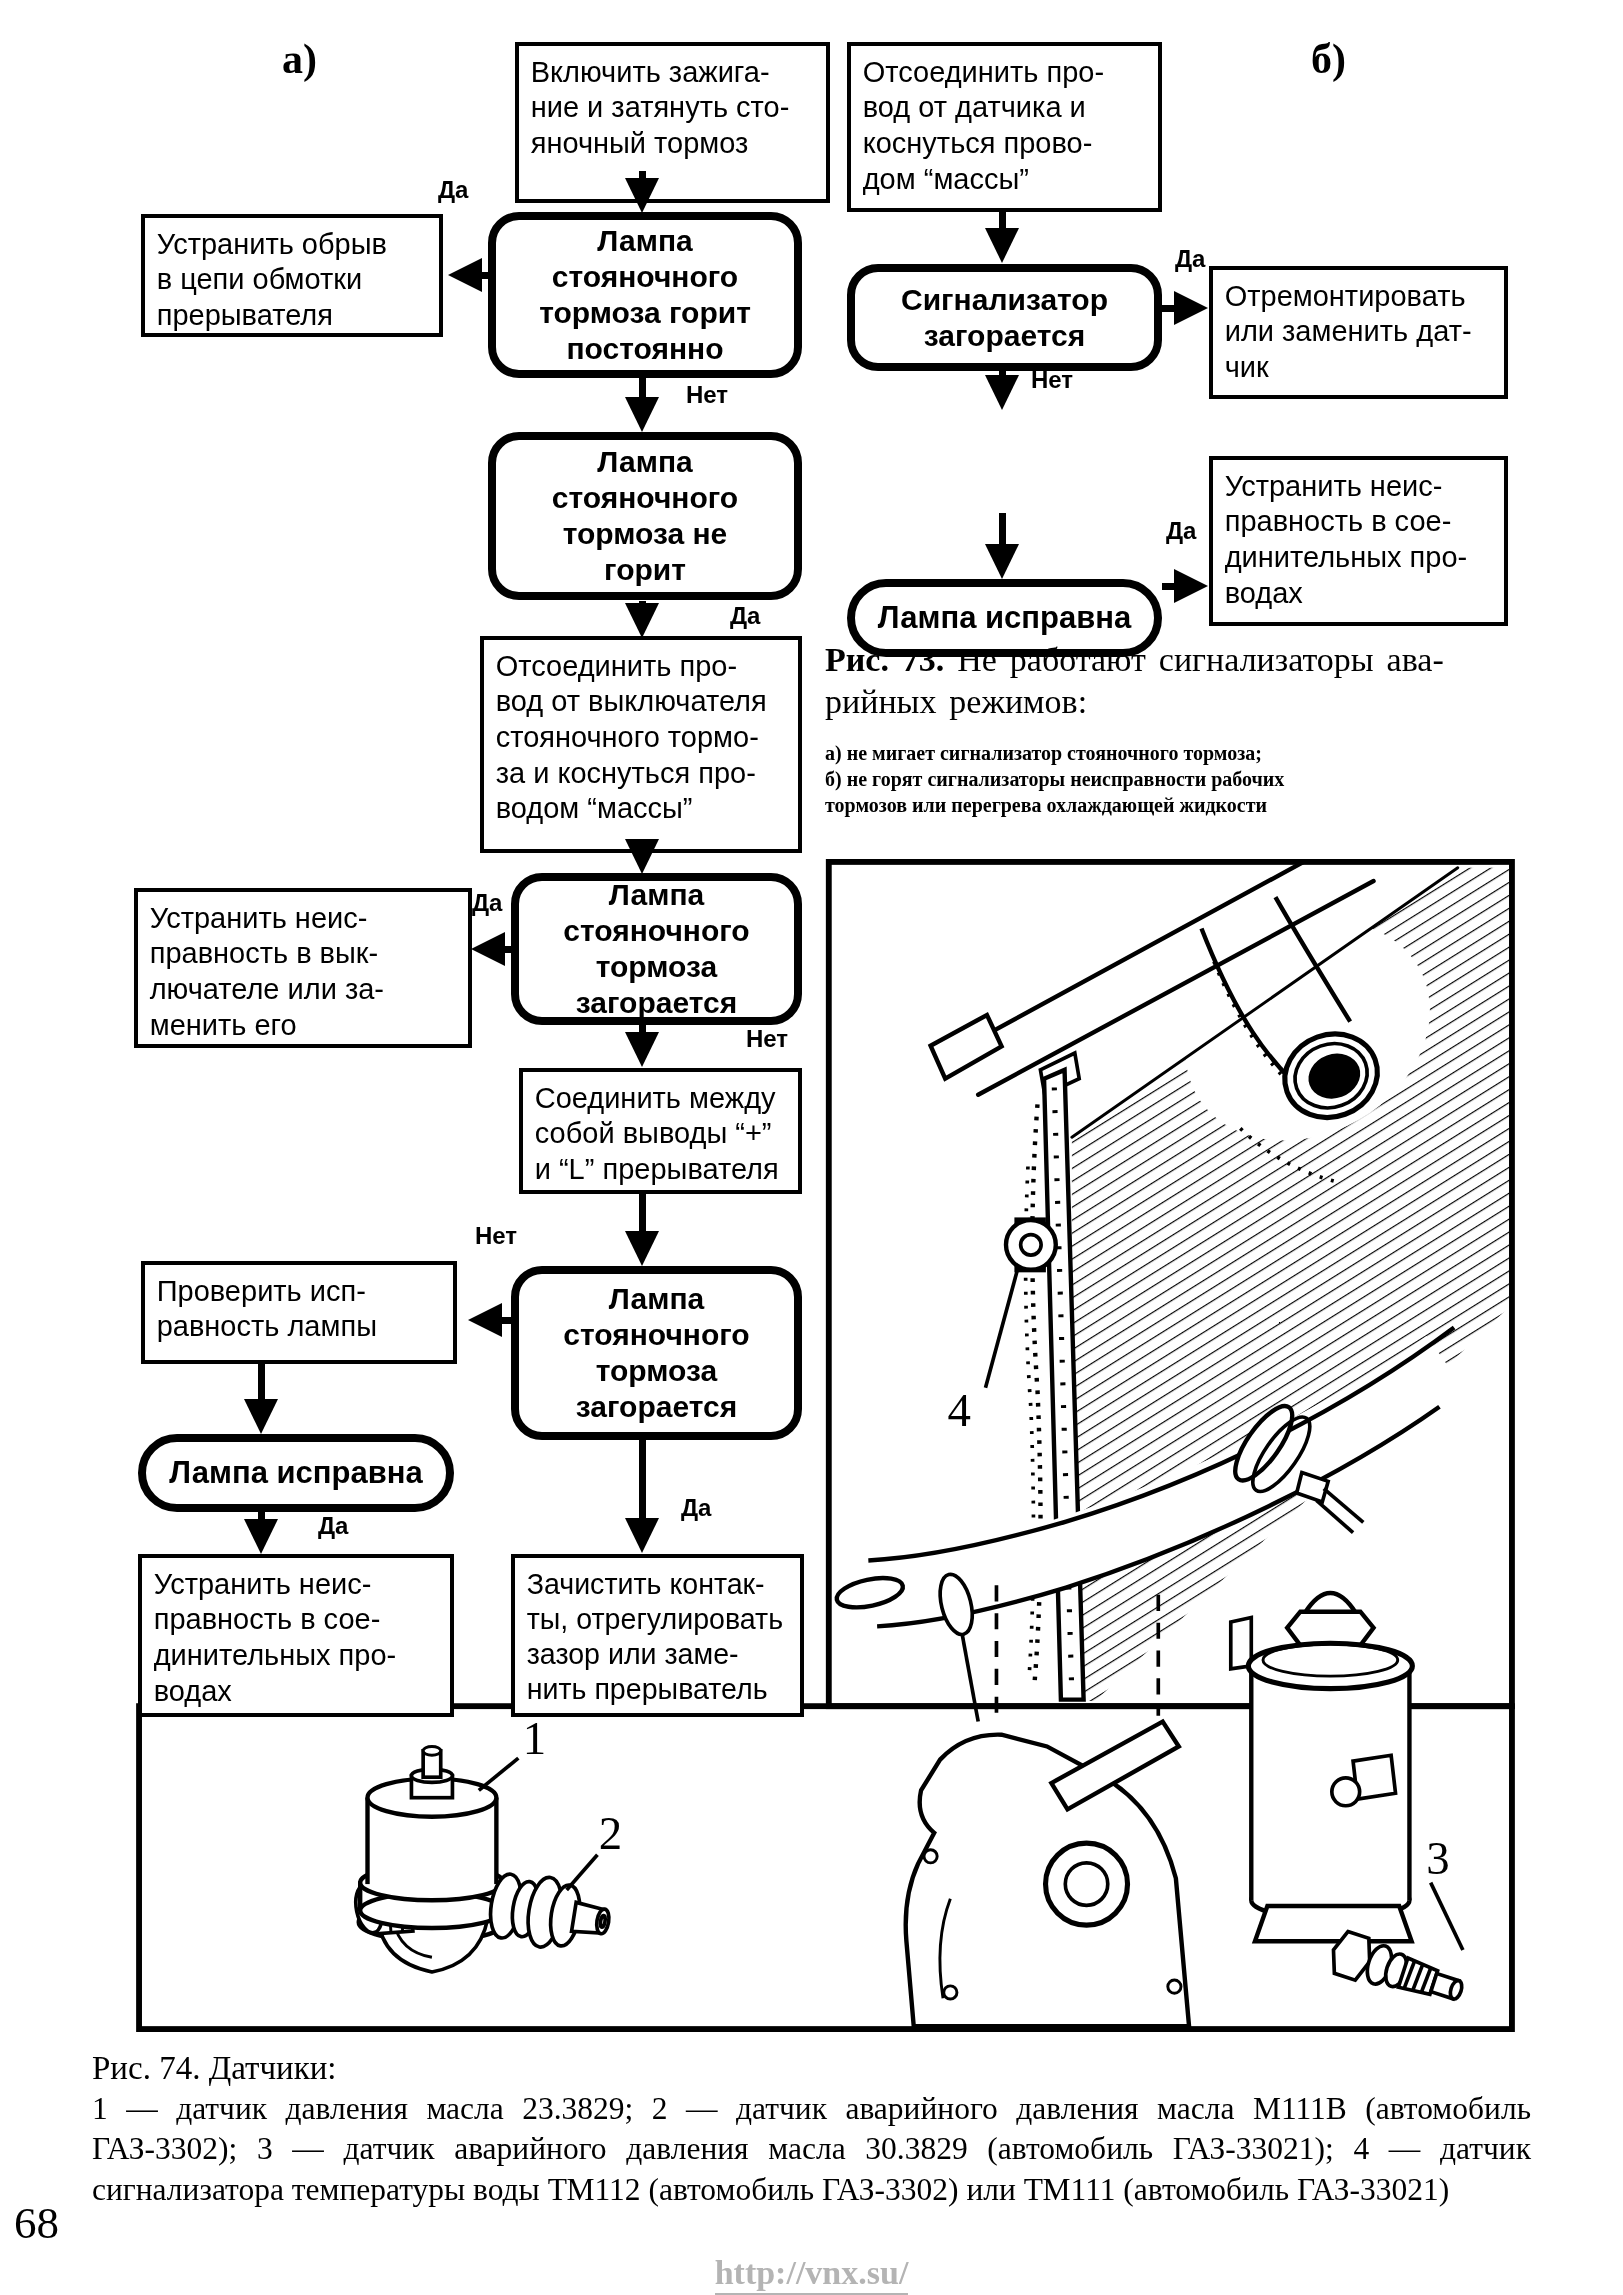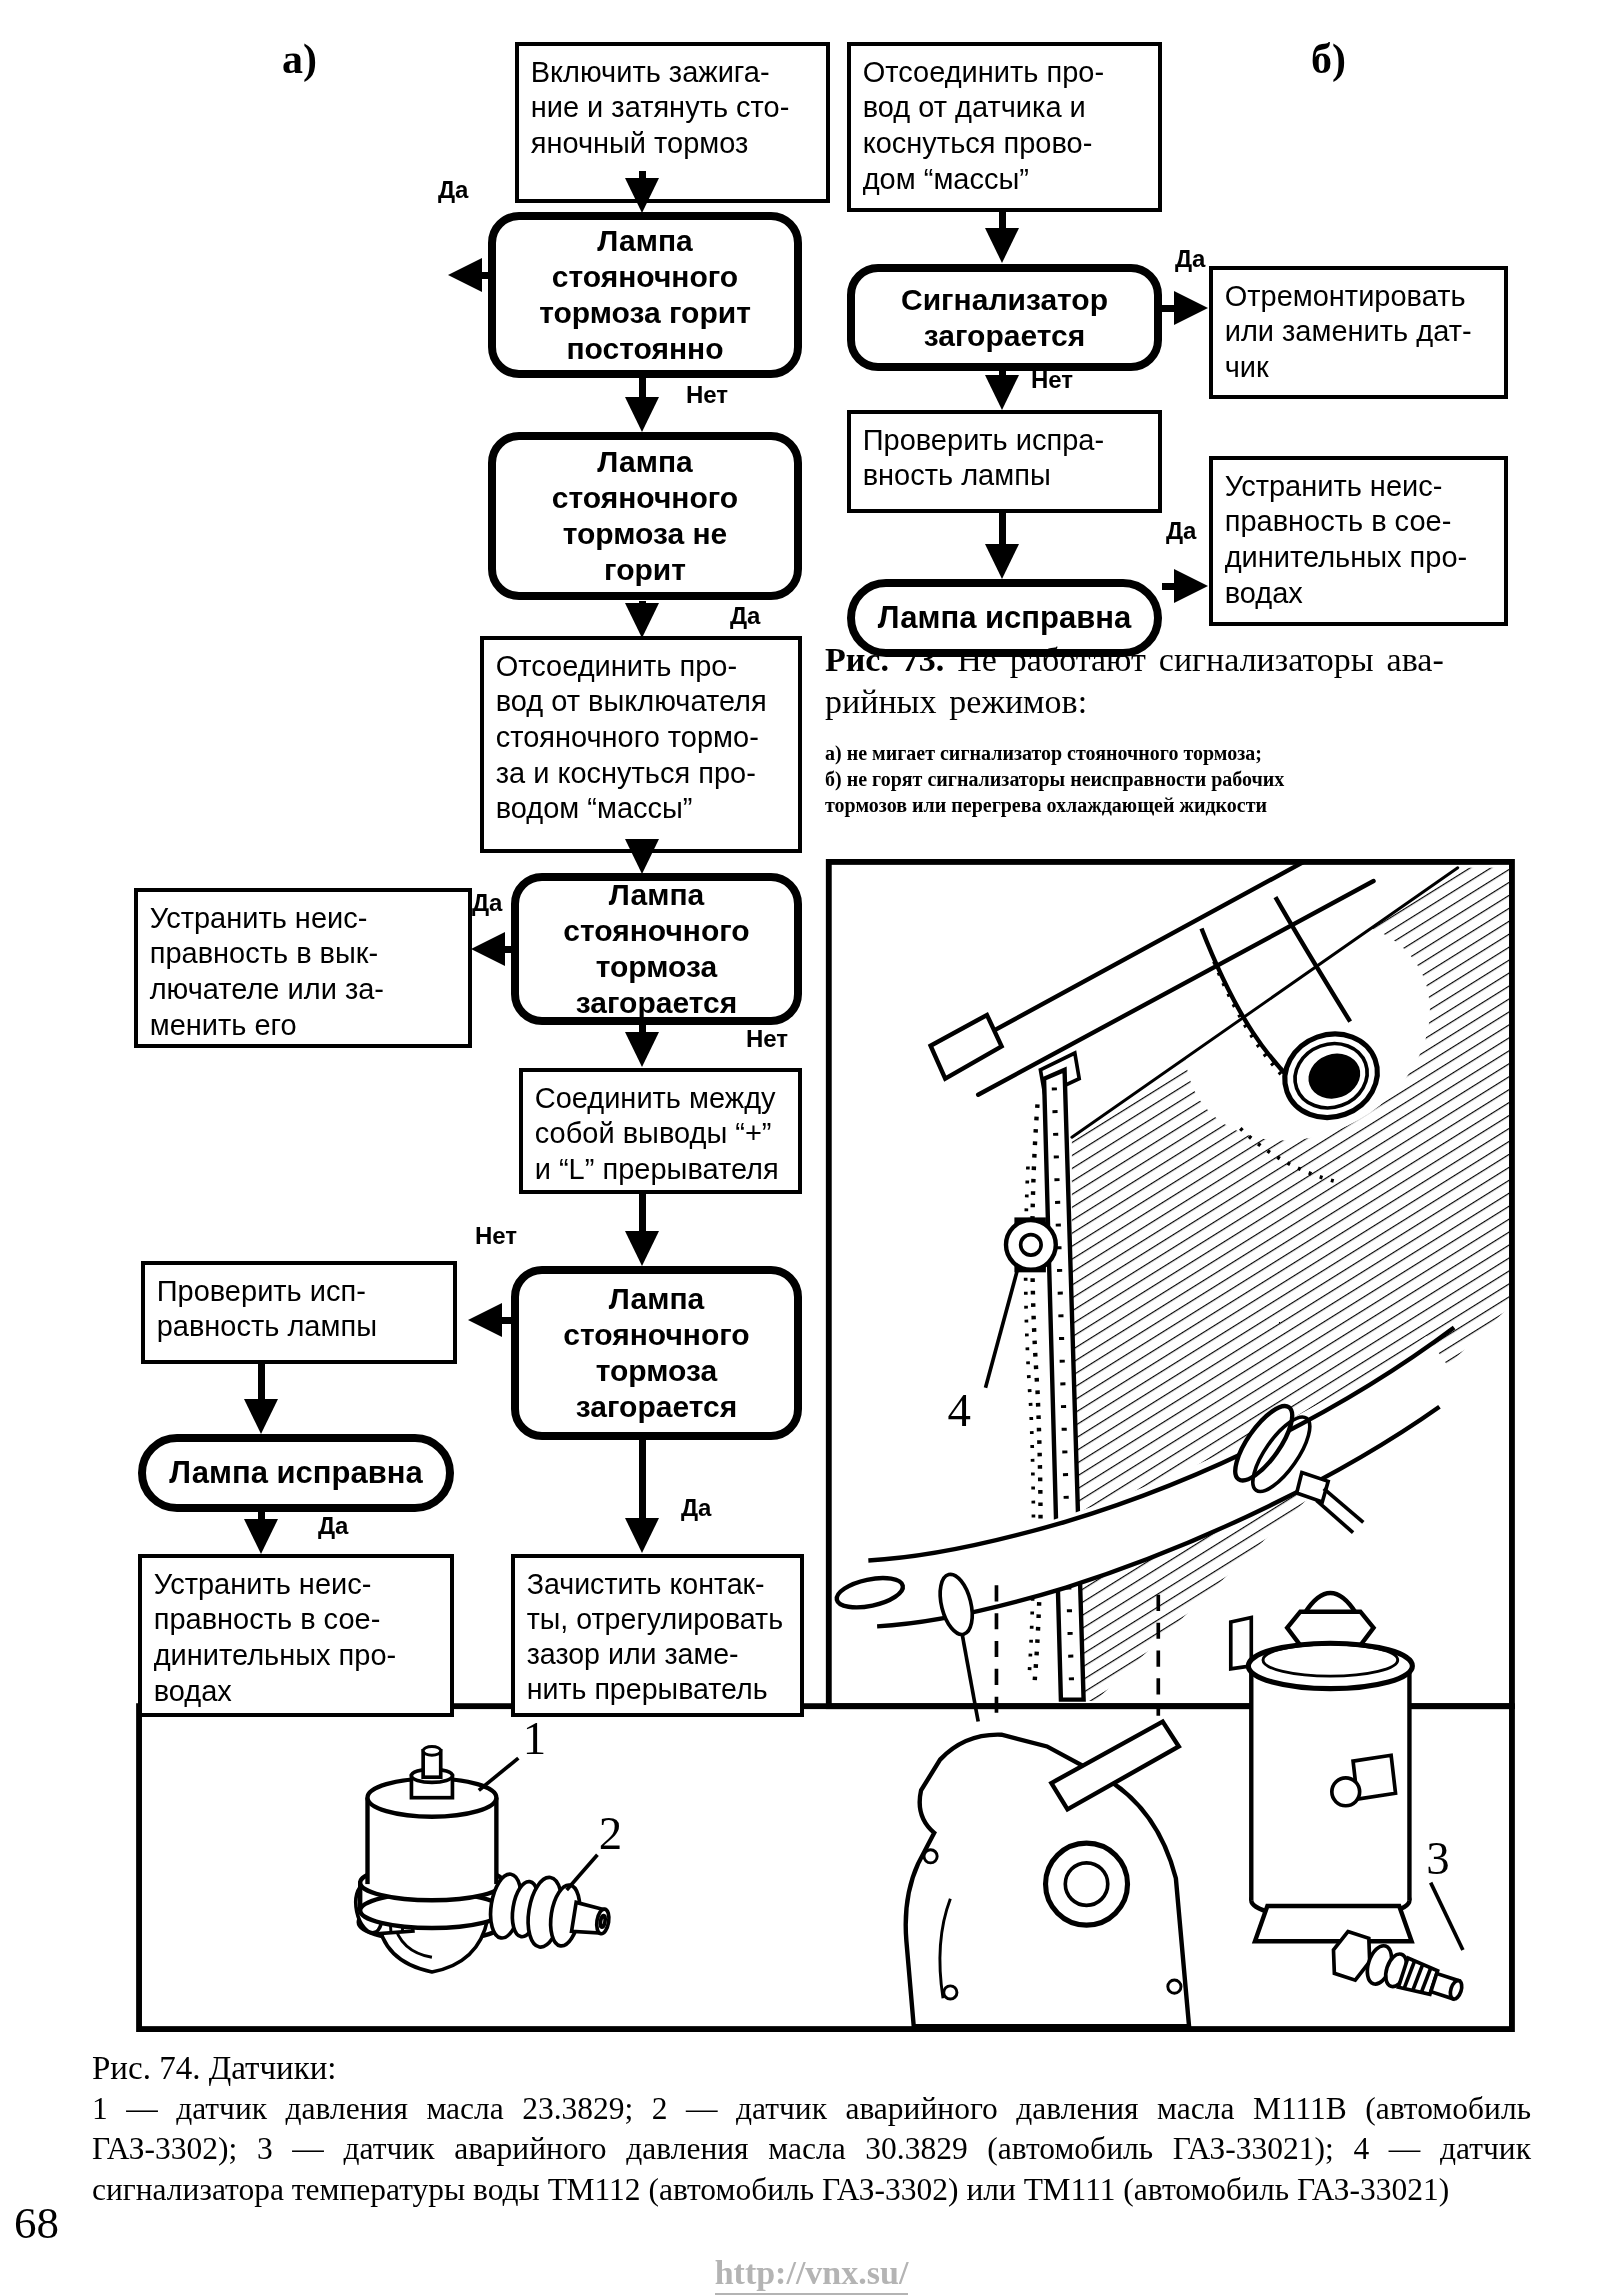--- a/index.html
+++ b/index.html
@@ -191,20 +191,23 @@
   </svg>
 
   <div class="fclabel" style="left:282px;top:35px">а)</div>
 
   <div class="node proc" style="left:515px;top:42px;width:315px;height:161px">Включить зажига-
 ние и затянуть сто-
 яночный тормоз</div>
   <div class="av" style="left:639px;top:171px;height:7.3px"></div>
   <div class="yn" style="left:438px;top:176px">Да</div>
 
+  <div class="node proc" style="left:141px;top:214px;width:302px;height:123px">Устранить обрыв
+в цепи обмотки
+прерывателя</div>
   <div class="ah left" style="left:482px;top:272px;width:7.3px"></div>
   <div class="node dec" style="left:488px;top:212px;width:314px;height:166px">Лампа
 стояночного
 тормоза горит
 постоянно</div>
 
   <div class="av" style="left:639px;top:378px;height:19px"></div>
   <div class="yn" style="left:686px;top:381px">Нет</div>
 
   <div class="node dec" style="left:488px;top:432px;width:314px;height:168px">Лампа
@@ -278,22 +281,20 @@
 загорается</div>
   <div class="yn" style="left:1175px;top:245px">Да</div>
   <div class="ah right" style="left:1162px;top:305px;width:11.7px"></div>
   <div class="node proc" style="left:1209px;top:266px;width:299px;height:133px">Отремонтировать
 или заменить дат-
 чик</div>
 
   <div class="av" style="left:999px;top:371px;height:4.4px"></div>
   <div class="yn" style="left:1031px;top:366px">Нет</div>
 
-  <div class="node proc" style="left:847px;top:410px;width:315px;height:103px">Проверить испра-
-вность лампы</div>
   <div class="av" style="left:999px;top:513px;height:31px"></div>
 
   <div class="node pill" style="left:847px;top:579px;width:315px;height:78px">Лампа исправна</div>
   <div class="yn" style="left:1166px;top:517px">Да</div>
   <div class="ah right" style="left:1162px;top:583px;width:11.7px"></div>
   <div class="node proc" style="left:1209px;top:456px;width:299px;height:170px">Устранить неис-
 правность в сое-
 динительных про-
 водах</div>
 

